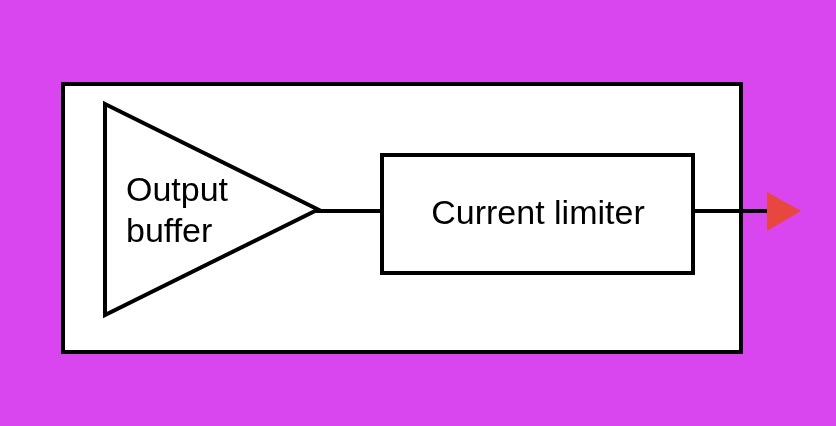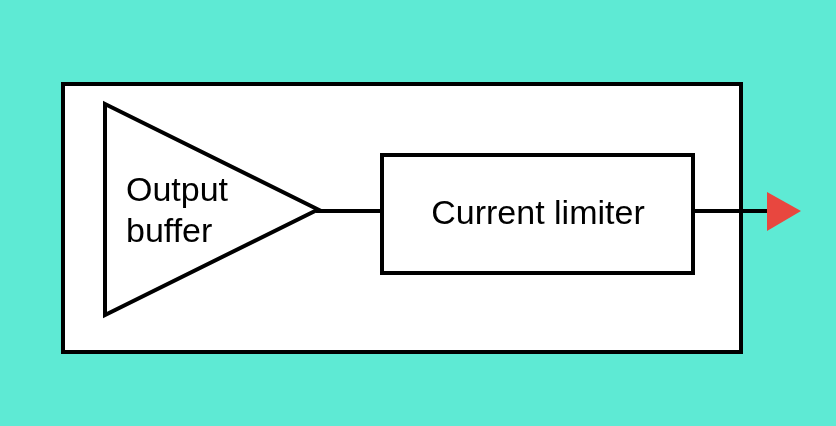--- a/index.html
+++ b/index.html
@@ -51,21 +51,21 @@
   .blk-label-center {
     text-anchor: middle;
   }
   .arrow-head {
     stroke: none;
   }
 </style>
 </head>
 <body>
 
-<div id="diagram-root" style="background: #5eead4;">
+<div id="diagram-root" style="background: #d946ef;">
 
   <svg id="diagram-svg" viewBox="0 0 836 426" xmlns="http://www.w3.org/2000/svg">
 
     <rect class="blk-fill-white" id="outer-enclosure-rect" x="63" y="84" width="678" height="268" stroke="#000000" stroke-width="4"></rect>
 
     <line class="blk-wire" id="wire-buffer-limiter" x1="316" y1="211" x2="384" y2="211" stroke="#000000" stroke-width="4"></line>
 
     <line class="blk-wire" id="wire-limiter-output" x1="691" y1="211" x2="770" y2="211" stroke="#000000" stroke-width="4"></line>
 
     <polygon class="blk-fill-white" id="output-buffer-triangle" points="105,104 318,209.5 105,315" stroke="#000000" stroke-width="4"></polygon>

